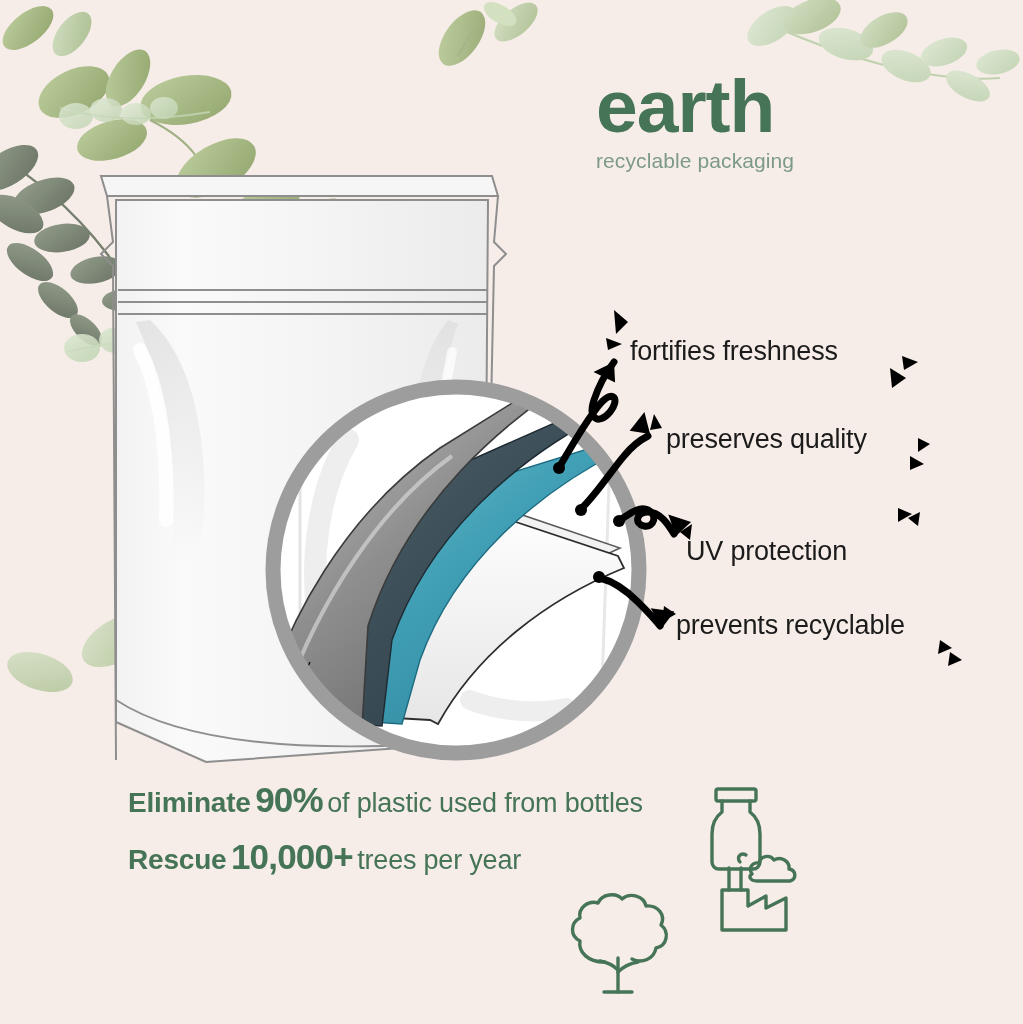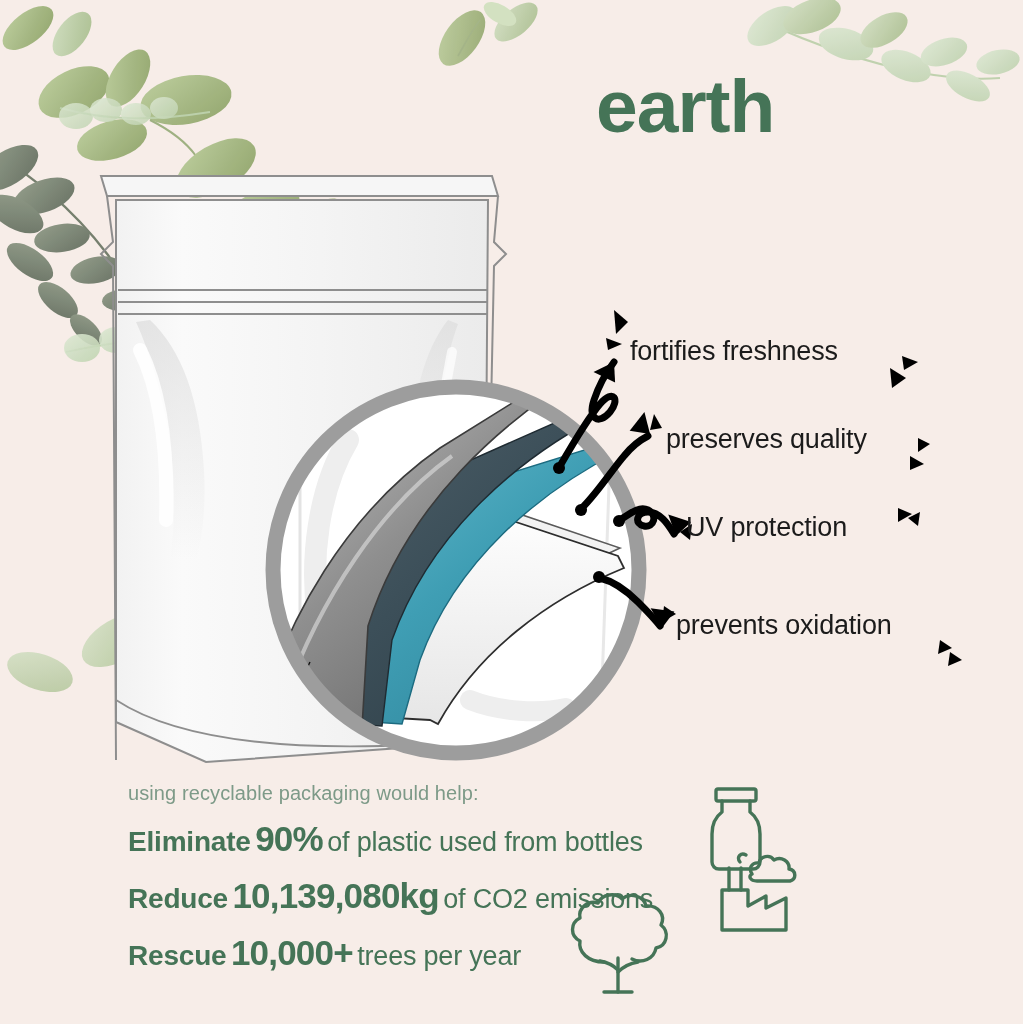--- a/index.html
+++ b/index.html
@@ -32,21 +32,21 @@
   
   .feature {
     position:absolute;
     font-size:27px;
     color:#1b1b1b;
     white-space:nowrap;
     letter-spacing:-0.2px;
   }
   #feat-0 { left:630px; top:336px; }
   #feat-1 { left:666px; top:424px; }
-  #feat-2 { left:686px; top:512px; }
+  #feat-2 { left:686px; top:536px; }
   #feat-3 { left:676px; top:610px; }
 
   
   #stats { position:absolute; left:128px; top:782px; width:640px; }
   #stats .intro {
     font-size:20px; color:#7d9a88; letter-spacing:0.1px;
     margin-bottom:16px;
   }
   .stat-row {
     color:#457457;
@@ -292,41 +292,36 @@
       <path d="M908 518 L920 512 L918 526 Z"></path>
 
       <path d="M664 606 L676 614 L662 622 Z"></path>
       <path d="M940 640 L952 648 L938 654 Z"></path>
       <path d="M950 652 L962 660 L948 666 Z"></path>
     </g>
   </svg>
 
   <div id="headline">
     <div class="l1">earth</div>
+    <div class="sub">recyclable packaging</div>
   </div>
 
   <div class="feature" id="feat-0">fortifies freshness</div>
   <div class="feature" id="feat-1">preserves quality</div>
   <div class="feature" id="feat-2">UV protection</div>
-  <div class="feature" id="feat-3">prevents oxidation</div>
+  <div class="feature" id="feat-3">prevents recyclable</div>
 
   <div id="stats">
-    <div class="intro">using recyclable packaging would help:</div>
 
     <div class="stat-row">
       <span class="verb">Eliminate</span>
       <span class="num">90%</span>
       <span class="rest">of plastic used from bottles</span>
     </div>
 
-    <div class="stat-row">
-      <span class="verb">Reduce</span>
-      <span class="num">10,139,080kg</span>
-      <span class="rest">of CO2 emissions</span>
-    </div>
 
     <div class="stat-row">
       <span class="verb">Rescue</span>
       <span class="num">10,000+</span>
       <span class="rest">trees per year</span>
     </div>
   </div>
 
   <svg class="layer" viewBox="0 0 1023 1024">
     <g stroke="#457457" stroke-width="3.4" fill="none" stroke-linejoin="round" stroke-linecap="round">

